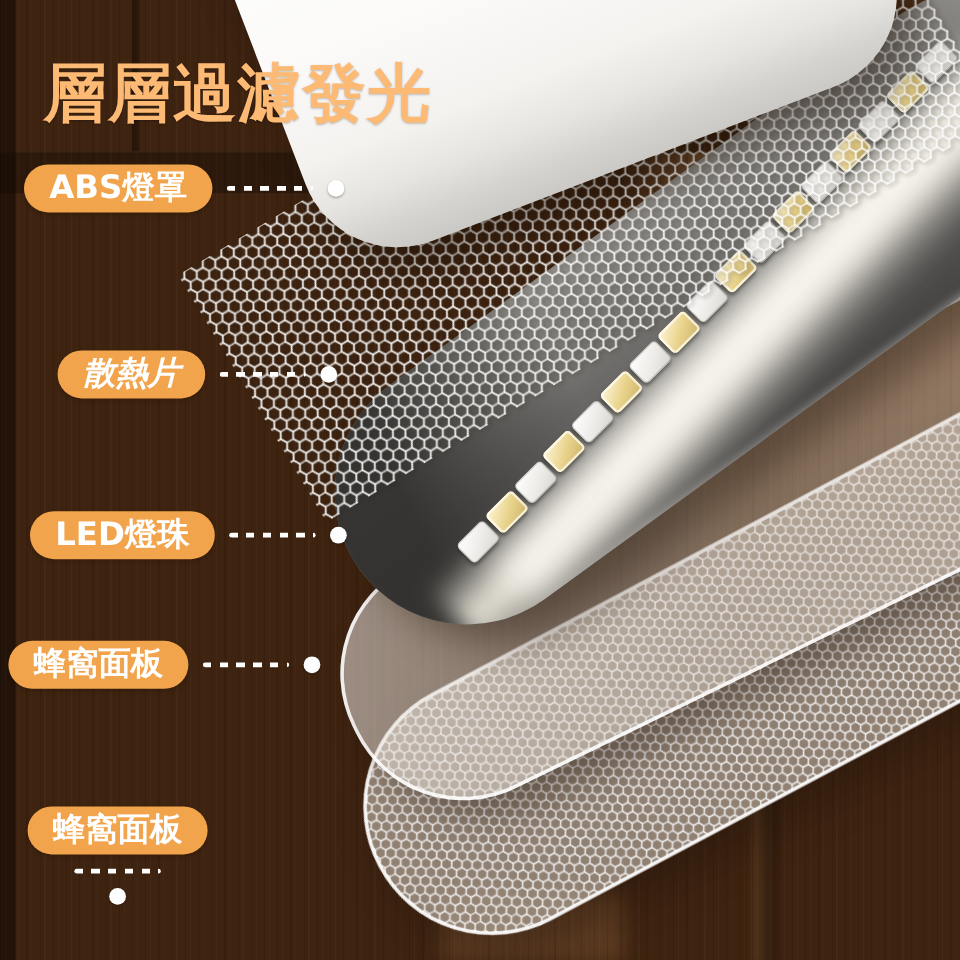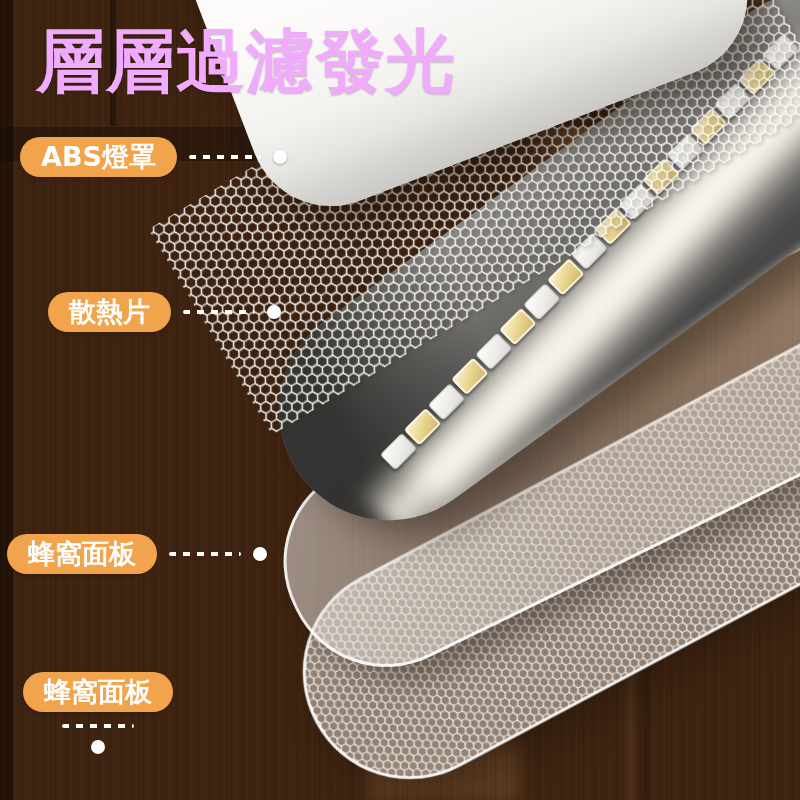--- a/index.html
+++ b/index.html
@@ -82,22 +82,22 @@
     filter:drop-shadow(1px 2px 2px rgba(40,30,15,.45));
   }
   .housing{
     position:absolute;left:284px;top:-168px;width:522px;height:398px;border-radius:82px;
     transform-origin:0 100%;transform:rotate(-21deg);z-index:50;
     background:linear-gradient(to bottom,#FFFFFF 0%,#FBFAF9 55%,#F3F2EF 76%,#E7E5E1 86%,#D5D3CF 94%,#CBC9C5 100%);
     box-shadow:10px 22px 34px rgba(25,14,5,.45);
   }
   
   .title{
-    position:absolute;left:36px;top:16px;z-index:60;margin:0;
-    font-size:69px;font-weight:bold;color:#f0abfc;letter-spacing:1px;
+    position:absolute;left:36px;top:43px;z-index:60;margin:0;
+    font-size:53px;font-weight:bold;color:#fdba74;letter-spacing:1px;
     text-shadow:0 1px 2px rgba(0,0,0,.25);white-space:nowrap;
   }
   .callout{
     position:absolute;z-index:60;display:flex;align-items:center;gap:12px;
   }
   .pill{
     background:#F2A44C;border-radius:999px;height:40px;line-height:40px;
     padding:0 21px;color:#FFFFFF;font-size:27px;font-weight:bold;white-space:nowrap;
     box-shadow:0 2px 3px rgba(30,15,5,.25);
   }
@@ -186,22 +186,27 @@
 
   <div class="housing"></div>
 
   <h1 class="title">層層過濾發光</h1>
 
   <div class="callout" style="left:20px;top:137px;">
     <div class="pill"><span>ABS燈罩</span></div>
     <div class="dash"></div>
     <div class="dot"></div>
   </div>
-  <div class="callout" style="left:48px;top:292px;">
+  <div class="callout" style="left:48px;top:292px;font-style:italic;">
     <div class="pill"><span>散熱片</span></div>
+    <div class="dash"></div>
+    <div class="dot"></div>
+  </div>
+  <div class="callout" style="left:25px;top:426px;">
+    <div class="pill"><span>LED燈珠</span></div>
     <div class="dash"></div>
     <div class="dot"></div>
   </div>
   <div class="callout" style="left:7px;top:534px;">
     <div class="pill"><span>蜂窩面板</span></div>
     <div class="dash"></div>
     <div class="dot"></div>
   </div>
   <div class="callout" style="left:23px;top:672px;flex-direction:column;">
     <div class="pill"><span>蜂窩面板</span></div>

